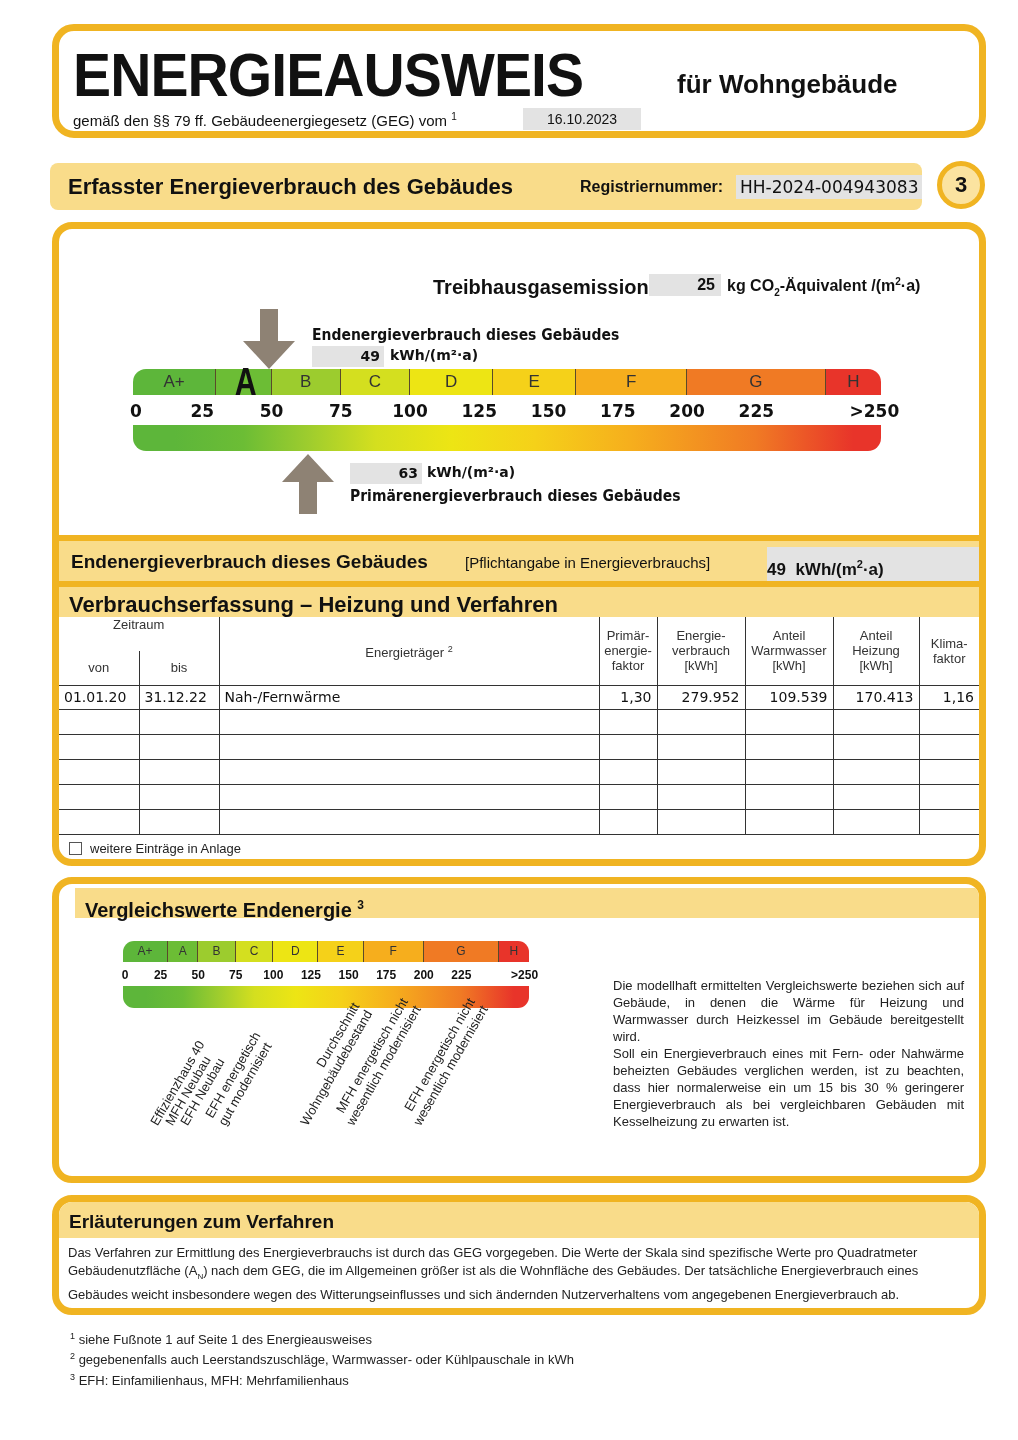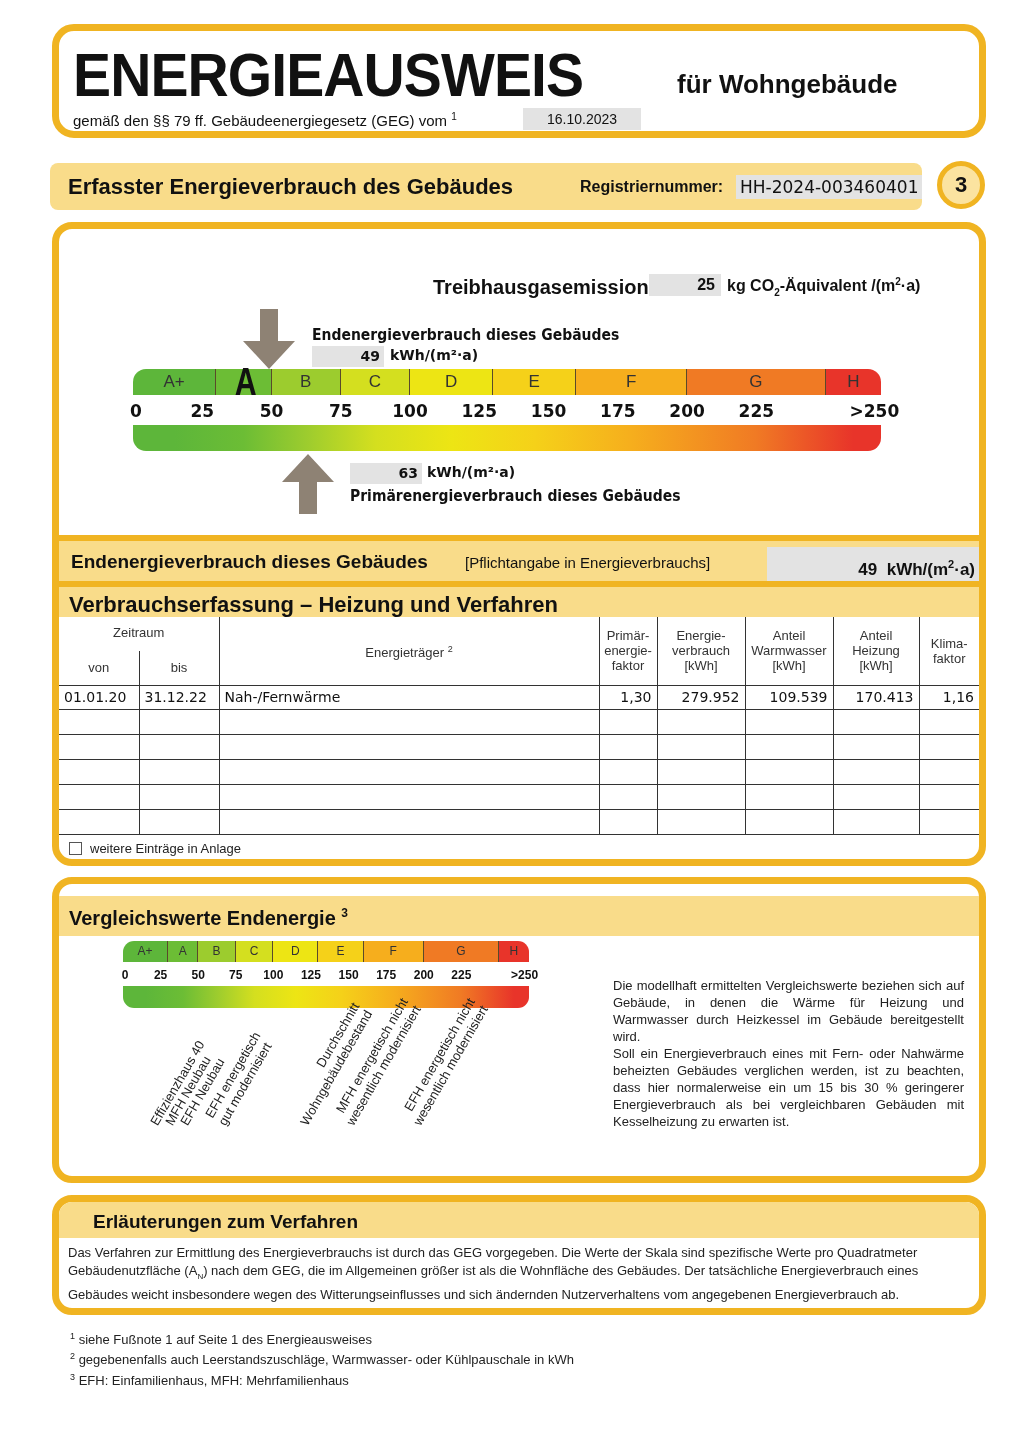--- a/index.html
+++ b/index.html
@@ -52,21 +52,21 @@
   .scale-top { position: absolute; height: 26px; border-radius: 13px 13px 0 0; overflow: hidden; }
   .scale-bot { position: absolute; height: 26px; border-radius: 0 0 13px 13px; overflow: hidden; }
   .seg { position: absolute; top: 0; height: 100%; border-right: 1px solid #5a4a2a; text-align: center; color: #333; }
   .seg:last-child { border-right: none; }
   .tick { position: absolute; font-weight: bold; white-space: nowrap; transform: translateX(-50%); }
 
   
   #endrow-bar { top: 306px; height: 46px; background: #f9dc8a; border-top: 6px solid #f0b422; }
   #endrow-title { left: 12px; top: 10px; font-size: 19px; font-weight: bold; white-space: nowrap; }
   #endrow-note { left: 406px; top: 13px; font-size: 15px; white-space: nowrap; }
-  #endrow-value { left: 708px; top: 6px; width: 212px; height: 34px; background: #e3e3e3; text-align: right; padding-right: 4px; font-size: 17px; font-weight: bold; line-height: 34px; white-space: nowrap; }
+  #endrow-value { left: 708px; top: 6px; width: 212px; height: 34px; background: #e3e3e3; padding-right: 12px; font-size: 17px; font-weight: bold; line-height: 34px; white-space: nowrap; }
   #endrow-value sup { font-size: 11px; }
 
   #verb-bar { top: 352px; height: 36px; border-top: 6px solid #f0b422; }
   #verb-bar .ybar-title { top: 5px; }
 
   
   #tbl { left: 0; top: 388px; width: 920px; }
   table { border-collapse: collapse; width: 920px; font-size: 13px; table-layout: fixed; }
   th, td { border: 1px solid #333; }
   th { font-weight: normal; color: #333; vertical-align: middle; line-height: 15px; }
@@ -76,50 +76,50 @@
   tr.empty td { height: 25px; }
   table tr > *:first-child { border-left: none; }
   table tr > *:last-child { border-right: none; }
   table tr:first-child > * { border-top: none; }
 
   #more { left: 10px; top: 612px; font-size: 13px; color: #222; white-space: nowrap; display: flex; align-items: center; }
   #more-check { width: 13px; height: 13px; border: 1px solid #555; margin-right: 8px; background: #fff; }
 
   
   #cmp { left: 52px; top: 877px; width: 934px; height: 306px; }
-  #cmp-bar { top: 12px; height: 40px; }
+  #cmp-bar { top: 4px; height: 30px; margin-left: 16px; }
   #cmp-bar .ybar-title { top: 10px; font-size: 20px; }
   #cmp-bar sup { font-size: 12px; }
   .rot-label { position: absolute; font-size: 13px; color: #222; white-space: nowrap; transform-origin: left bottom; transform: rotate(-60deg); line-height: 15px; }
   #cmp-text { left: 554px; top: 93px; width: 351px; font-size: 13px; line-height: 17px; text-align: justify; color: #222; }
 
   
   #erl { left: 52px; top: 1195px; width: 934px; height: 120px; }
   #erl-bar { top: 0; height: 36px; }
-  #erl-bar .ybar-title { top: 9px; font-size: 19px; margin-left: 24px; }
+  #erl-bar .ybar-title { top: 9px; font-size: 19px; }
   #erl-text { left: 9px; top: 42px; width: 906px; font-size: 13px; line-height: 18px; color: #222; }
   #erl-text sub { font-size: 8px; }
 
   #footnotes { left: 70px; top: 1328px; font-size: 13px; line-height: 17px; color: #222; }
   #footnotes sup { font-size: 9px; }
 </style>
 </head>
 <body>
 
 <div id="hdr" class="abs">
   <div id="hdr-title" class="abs">ENERGIEAUSWEIS</div>
   <div id="hdr-sub" class="abs">für Wohngebäude</div>
   <div id="hdr-law" class="abs"><span>gemäß den §§ 79 ff. Gebäudeenergiegesetz (GEG) vom</span> <sup>1</sup></div>
   <div id="hdr-date" class="abs">16.10.2023</div>
 </div>
 
 <div id="sec-bar" class="abs">
   <div id="sec-title" class="abs">Erfasster Energieverbrauch des Gebäudes</div>
   <div id="reg-label" class="abs">Registriernummer:</div>
-  <div id="reg-value" class="abs">HH-2024-003460401</div>
+  <div id="reg-value" class="abs">HH-2024-004943083</div>
 </div>
 <div id="page-badge" class="abs">3</div>
 
 <div id="main" class="abs ybox">
 
   <div id="ghg-label" class="abs">Treibhausgasemissionen</div>
   <div id="ghg-box" class="abs">25</div>
   <div id="ghg-unit" class="abs"><span>kg CO</span><sub>2</sub><span>-Äquivalent /(m</span><sup>2</sup><span>·a)</span></div>
 
   <svg id="arrow-end" class="abs arrow-down" viewBox="0 0 52 60" style="top: 80px; left: 183.748px;">
@@ -180,21 +180,21 @@
           <col style="width:80px">
           <col style="width:380px">
           <col style="width:58px">
           <col style="width:88px">
           <col style="width:88px">
           <col style="width:86px">
           <col style="width:60px">
       </colgroup>
       <thead>
         <tr style="height:34px;">
-          <th colspan="2" style="border-bottom:none; vertical-align:top; padding-top:8px;">Zeitraum</th>
+          <th colspan="2" style="border-bottom:none; vertical-align:top; ">Zeitraum</th>
           <th rowspan="2"><span>Energieträger</span> <sup style="font-size:9px;">2</sup></th>
           <th rowspan="2">
               <div>Primär-</div>
               <div>energie-</div>
               <div>faktor</div>
             </th>
           <th rowspan="2">
               <div>Energie-</div>
               <div>verbrauch</div>
               <div>[kWh]</div>

